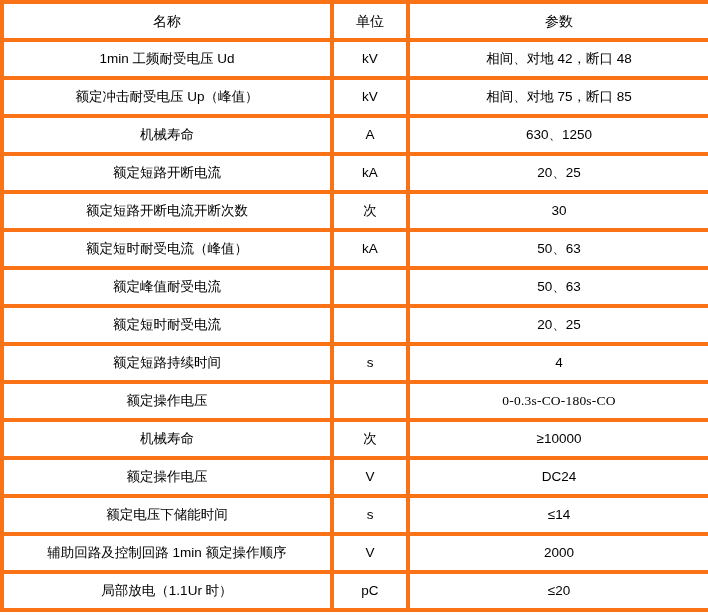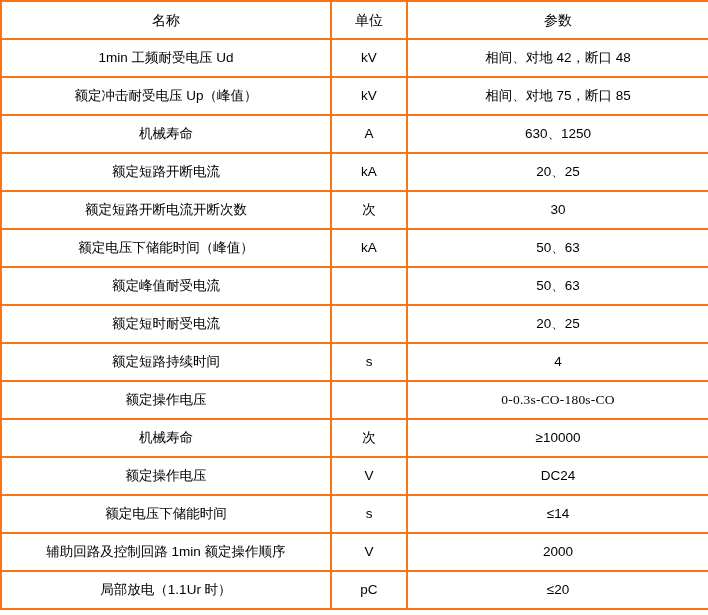--- a/index.html
+++ b/index.html
@@ -13,21 +13,21 @@
     font-family: "Liberation Sans", "DejaVu Sans", sans-serif;
     color: #000000;
     overflow: hidden;
   }
   .spec-table {
     border-collapse: collapse;
     width: 708px;
     table-layout: fixed;
   }
   .spec-table td {
-    border: 2px solid #f97316;
+    border: 4px solid #f97316;
     text-align: center;
     vertical-align: middle;
     font-size: 13.5px;
     line-height: 1.2;
     padding: 0 2px;
     height: 38px;
     box-sizing: border-box;
   }
   .col-name { width: 330px; }
   .col-unit { width: 76px; }
@@ -77,21 +77,21 @@
       <td>额定短路开断电流</td>
       <td>kA</td>
       <td>20、25</td>
     </tr>
     <tr>
       <td>额定短路开断电流开断次数</td>
       <td>次</td>
       <td>30</td>
     </tr>
     <tr>
-      <td>额定电压下储能时间（峰值）</td>
+      <td>额定短时耐受电流（峰值）</td>
       <td>kA</td>
       <td>50、63</td>
     </tr>
     <tr>
       <td>额定峰值耐受电流</td>
       <td></td>
       <td>50、63</td>
     </tr>
     <tr>
       <td>额定短时耐受电流</td>

